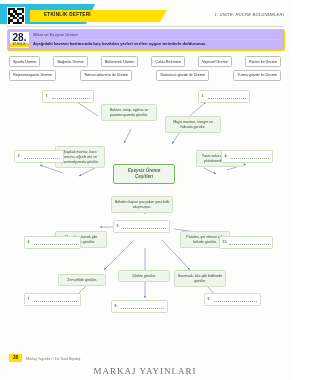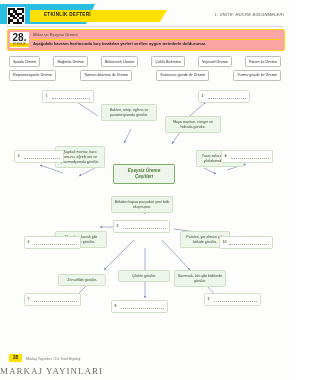--- a/index.html
+++ b/index.html
@@ -19,21 +19,21 @@
   .hdr-yellow:after{content:"";position:absolute;right:-7px;top:0;border-top:12px solid #ffe000;border-right:7px solid transparent;}
   .qr{position:absolute;left:7px;top:7px;width:16px;height:16px;background:#fff;padding:1px;}
   .qr-grid{width:100%;height:100%;display:grid;grid-template-columns:repeat(7,1fr);grid-template-rows:repeat(7,1fr);}
   .qr-grid i{background:#111;}
   .qr-grid i.off{background:#fff;}
   .hdr-label{position:absolute;left:44px;top:12px;font-size:4.6px;font-weight:bold;color:#1a1a1a;letter-spacing:.3px;}
   .hdr-right{position:absolute;right:6px;top:12px;font-size:4.1px;color:#555;font-style:italic;letter-spacing:.2px;}
   .hdr-rule{position:absolute;left:6px;top:26px;width:278px;height:.5px;background:#d9d9d9;}
 
   
-  .act{position:absolute;left:7px;top:29px;width:276px;height:20px;border:.7px solid #ffd400;border-radius:2px;background:#fca5a5;}
+  .act{position:absolute;left:7px;top:29px;width:276px;height:20px;border:.7px solid #ffd400;border-radius:2px;background:#c4b5fd;}
   .act-num{position:absolute;left:2px;top:1.5px;width:19px;height:16px;background:#fff;text-align:center;}
   .act-num .n{font-size:10px;font-weight:bold;color:#222;line-height:11px;display:block;}
   .act-num .t{display:block;background:#ffd400;font-size:2.6px;color:#333;letter-spacing:.2px;padding:.5px 0;}
   .act-title{position:absolute;left:25px;top:2px;font-size:4.2px;color:#444;font-style:italic;}
   .act-line{position:absolute;left:23px;top:8.5px;width:250px;height:.4px;background:#ffd400;}
   .act-instr{position:absolute;left:25px;top:11px;font-size:4.2px;font-weight:bold;color:#222;}
 
   
   .bank{position:absolute;left:9px;top:56px;width:272px;}
   .bank-row{display:flex;justify-content:space-between;margin-bottom:2.5px;}
@@ -50,21 +50,21 @@
   .blank{position:absolute;background:#fff;border:.6px solid #cfe0c6;border-radius:1.5px;box-sizing:border-box;}
   .blank .bn{position:absolute;left:2.5px;top:2.5px;font-size:3.6px;font-weight:bold;color:#4d7a3a;}
   .blank .dots{position:absolute;left:9px;right:3px;top:6.5px;border-bottom:.5px dotted #9aab92;}
   svg.links{position:absolute;left:0;top:0;width:290px;height:258px;overflow:visible;}
 
   
   .footer{position:absolute;left:0;bottom:0;width:290px;height:32px;}
   .pg{position:absolute;left:9px;bottom:18px;width:13px;height:8px;background:#ffe000;text-align:center;
       font-size:4.6px;font-weight:bold;color:#222;line-height:8px;}
   .foot-txt{position:absolute;left:26px;bottom:19px;font-size:3.6px;color:#777;}
-  .brand{position:absolute;left:0;bottom:4px;width:290px;text-align:left;
+  .brand{position:absolute;left:0;bottom:4px;width:290px;text-align:center;
       font-family:"Liberation Serif",serif;font-size:9px;color:#6e6e6e;letter-spacing:1px;}
 </style>
 </head>
 <body>
 
 <div class="page">
 
   <div class="header">
     <div class="hdr-cyan"></div>
     <div class="hdr-yellow"></div>

